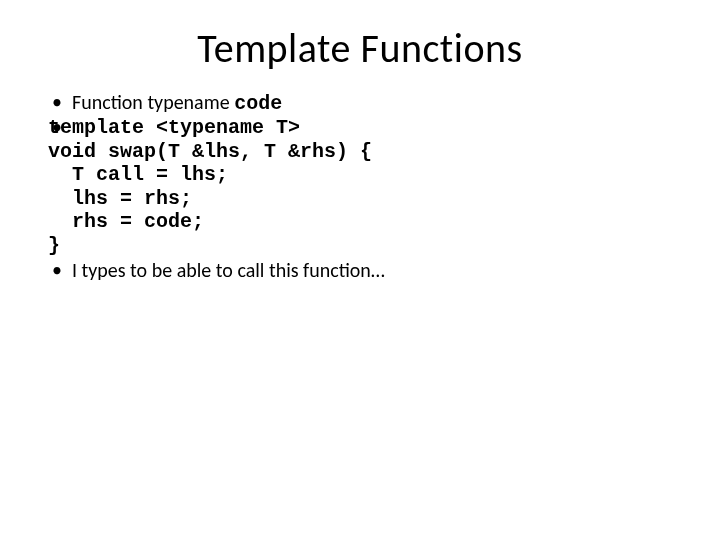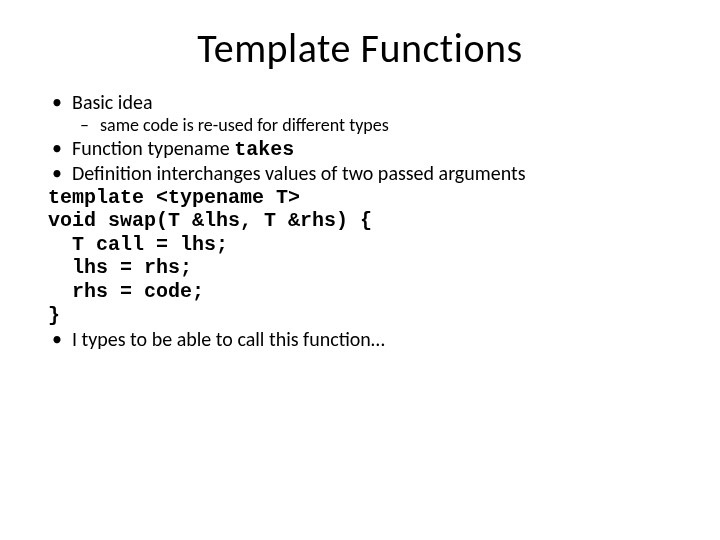--- a/index.html
+++ b/index.html
@@ -78,30 +78,23 @@
 <body>
 
 <div class="slide">
 
   <h1 class="title">Template Functions</h1>
 
   <div class="content">
 
     <ul class="b1">
       <li>
-        <span>Basic idea</span>
-        <ul class="b2">
-          <li>same code is re-used for different types</li>
-        </ul>
+        <span>Function typename </span><span class="mono">code</span>
       </li>
       <li>
-        <span>Function typename </span><span class="mono">takes</span>
-      </li>
-      <li>
-        <span>Definition interchanges values of two passed arguments</span>
       </li>
     </ul>
 
     <div class="codeblock"><span>template &lt;typename T&gt;</span>
 <span>void swap(T &amp;lhs, T &amp;rhs) {</span>
 <span>  T call = lhs;</span>
 <span>  lhs = rhs;</span>
 <span>  rhs = code;</span>
 <span>}</span></div>
 

